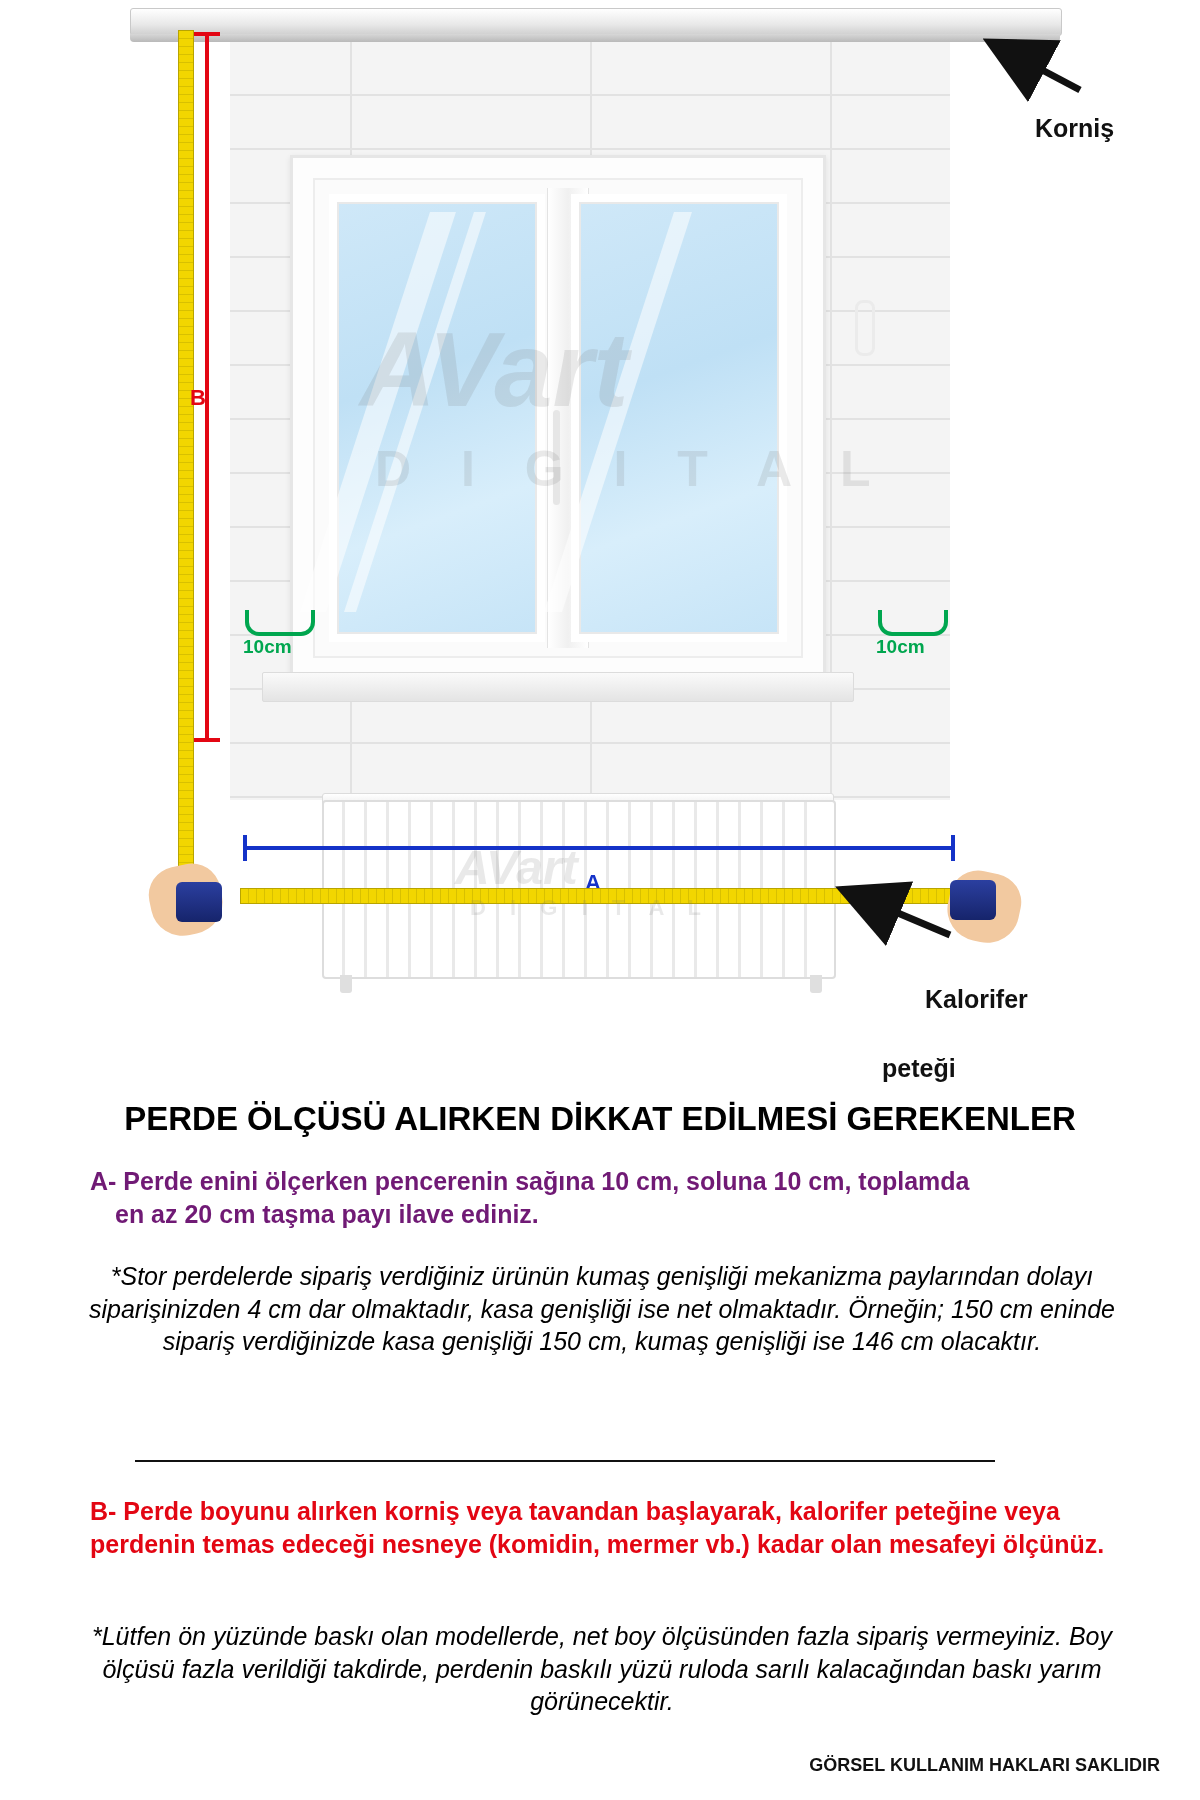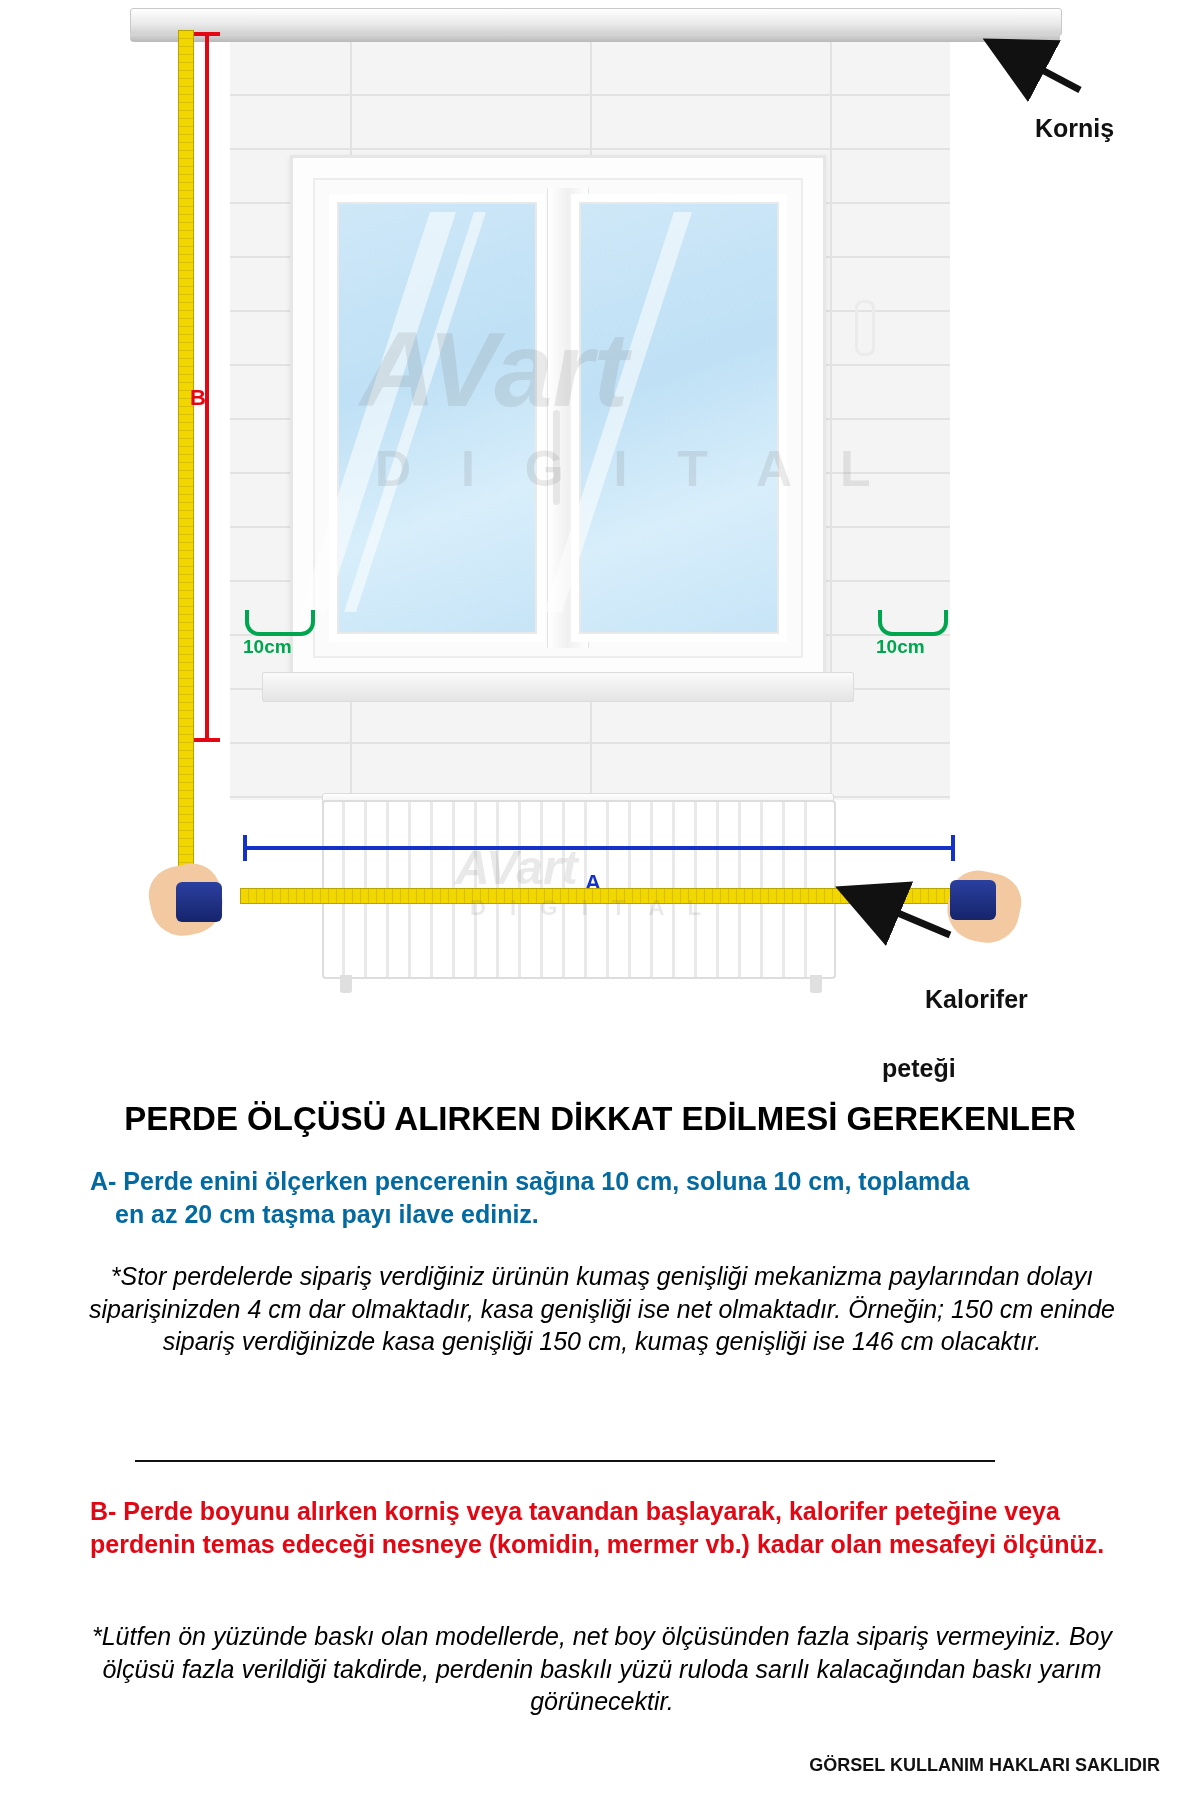--- a/index.html
+++ b/index.html
@@ -307,21 +307,21 @@
     text-align: center;
     font-size: 33px;
     font-weight: bold;
     color: #000000;
   }
   .para {
     position: absolute;
     font-size: 25px;
     line-height: 1.3;
   }
-  .para.blue { color: #0369a1; font-weight: bold; }
+  .para.blue { color: #701a75; font-weight: bold; }
   .para.red  { color: #e30613; font-weight: bold; }
   .para.italic { color: #000000; font-style: italic; text-align: center; }
   .divider {
     position: absolute;
     left: 135px; top: 370px;
     width: 860px; height: 2px;
     background: #111111;
   }
   .footer-note {
     position: absolute;

